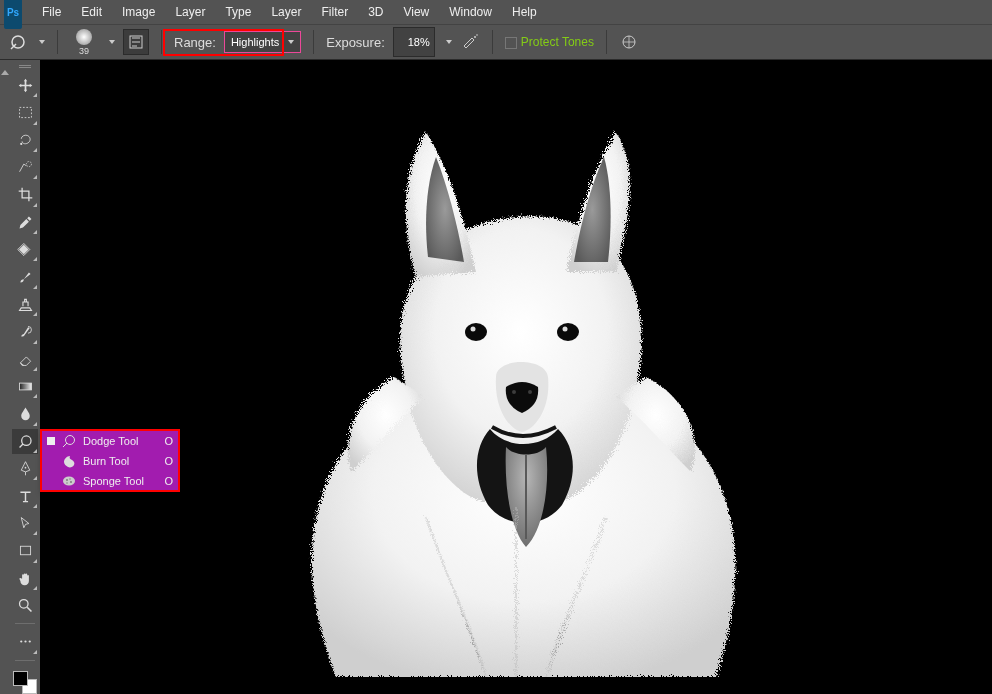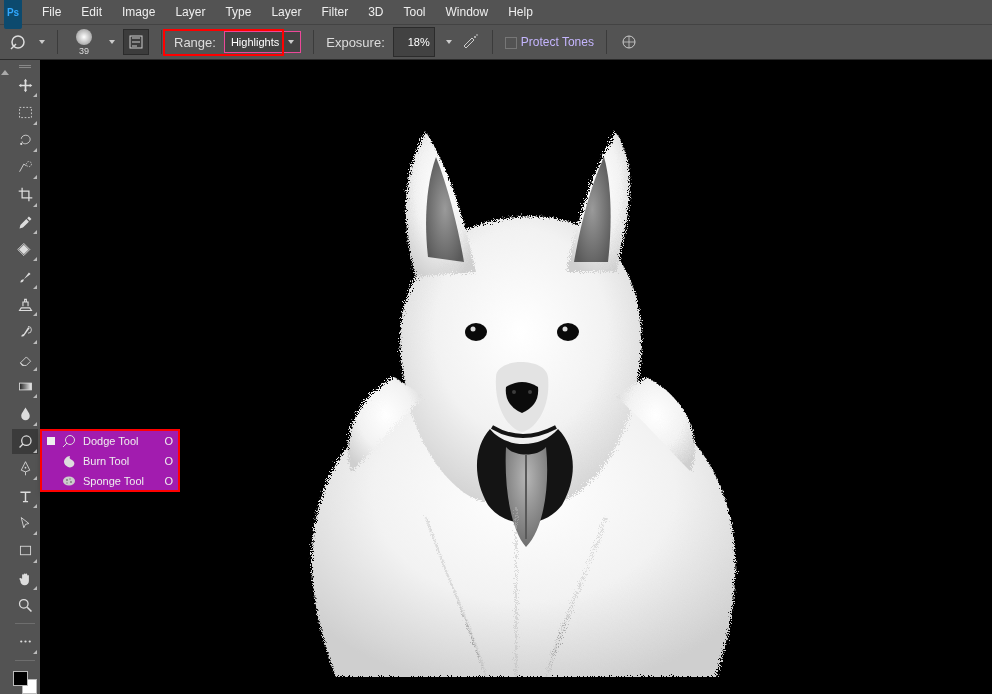--- a/index.html
+++ b/index.html
@@ -12,21 +12,21 @@
   .optbar .vdiv { width:1px; height:24px; background:#3b3b3b; margin:0 4px; }
   .tool-icon { width:20px; height:20px; display:flex; align-items:center; justify-content:center; }
   .caret { width:0; height:0; border-left:3px solid transparent; border-right:3px solid transparent; border-top:4px solid #ccc; display:inline-block; margin-left:3px;}
   .brush-preview { width:28px; text-align:center; font-size:9px; color:#ddd; }
   .brush-preview .dot { width:16px; height:16px; border-radius:50%; background:radial-gradient(circle,#fff 0%,#888 100%); margin:0 auto 1px auto; }
   .opt-btn { width:26px; height:26px; background:#3c3c3c; border:1px solid #2b2b2b; display:flex; align-items:center; justify-content:center; }
   .opt-label { font-size:13px; color:#ddd; }
   .select { height:22px; background:#424242; border:1px solid #ec4899; display:flex; align-items:center; padding:0 6px; font-size:11px; color:#fff; gap:6px;}
   .numbox { width:42px; height:22px; background:#424242; border:1px solid #2b2b2b; color:#fff; padding:14px 4px; font-size:11px; display:flex; align-items:center;justify-content:flex-end;}
   .checkbox { width:12px; height:12px; border:1px solid #777; display:inline-block; vertical-align:middle; margin-right:4px;}
-  .disabled { color:#c4b5fd; }
+  .disabled { color:#84cc16; }
   .hl-red { position:absolute; border:2px solid #ff0000; pointer-events:none; z-index:30; }
 
   .workspace { position:absolute; top:60px; left:0; right:0; bottom:0; display:flex; }
   .gutter { width:10px; background:#535353; }
   .toolbar { width:30px; background:#535353; display:flex; flex-direction:column; align-items:center; padding-top:2px; }
   .tb-handle { width:100%; height:10px; display:flex; align-items:center; justify-content:center;}
   .tb-handle::before { content:""; width:12px; height:0; border-top:3px double #888;}
   .tb-btn { width:26px; height:26px; margin:1px 0; display:flex; align-items:center; justify-content:center; color:#ddd; position:relative;}
   .tb-btn.active { background:#3b3b3b; }
   .tb-btn svg { width:17px; height:17px; }
@@ -57,21 +57,21 @@
 <div class="menubar">
   <div class="ps-logo">Ps</div>
   <div class="menu-item">File</div>
   <div class="menu-item">Edit</div>
   <div class="menu-item">Image</div>
   <div class="menu-item">Layer</div>
   <div class="menu-item">Type</div>
   <div class="menu-item">Layer</div>
   <div class="menu-item">Filter</div>
   <div class="menu-item">3D</div>
-  <div class="menu-item">Tool</div>
+  <div class="menu-item">View</div>
   <div class="menu-item">Window</div>
   <div class="menu-item">Help</div>
 </div>
 
 <div class="optbar">
   <div class="tool-icon">
     <svg viewBox="0 0 20 20">
         <circle cx="10" cy="10" r="6" fill="none" stroke="#ddd" stroke-width="1.5"></circle>
         <line x1="3" y1="17" x2="8" y2="12" stroke="#ddd" stroke-width="1.5"></line>
       </svg>

